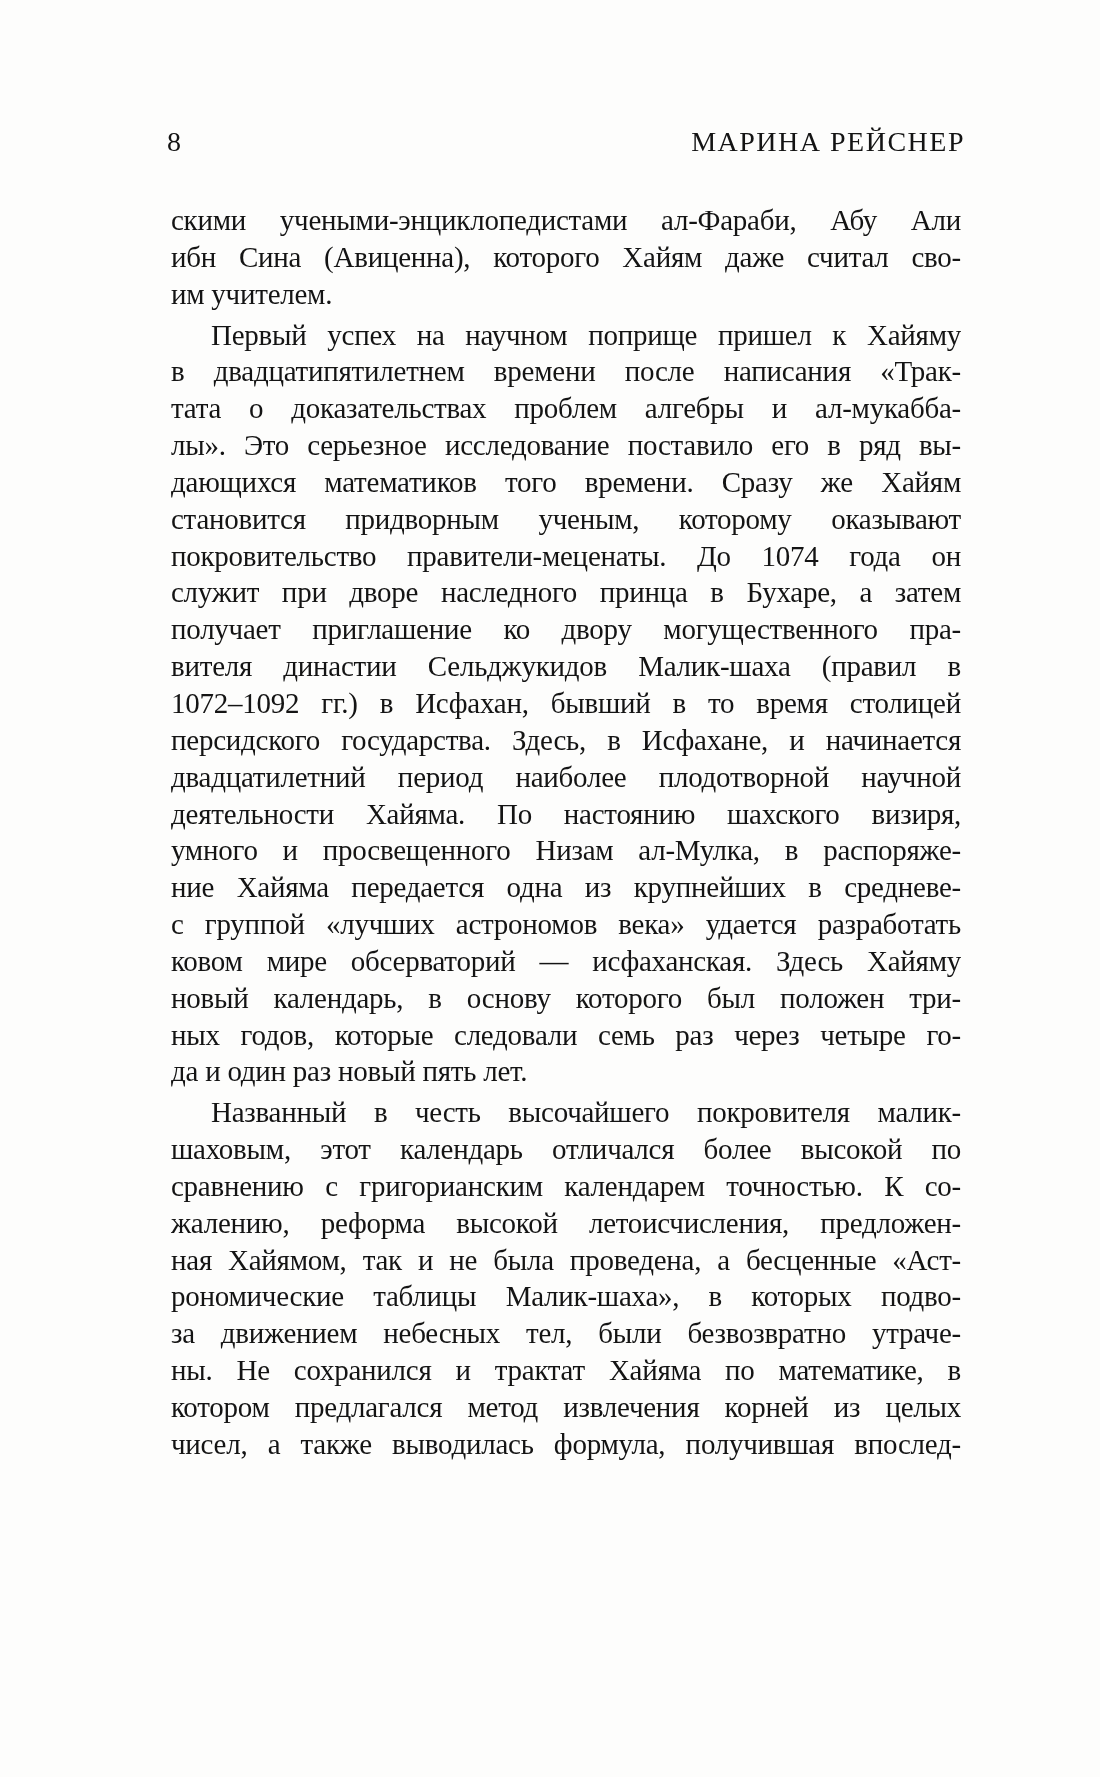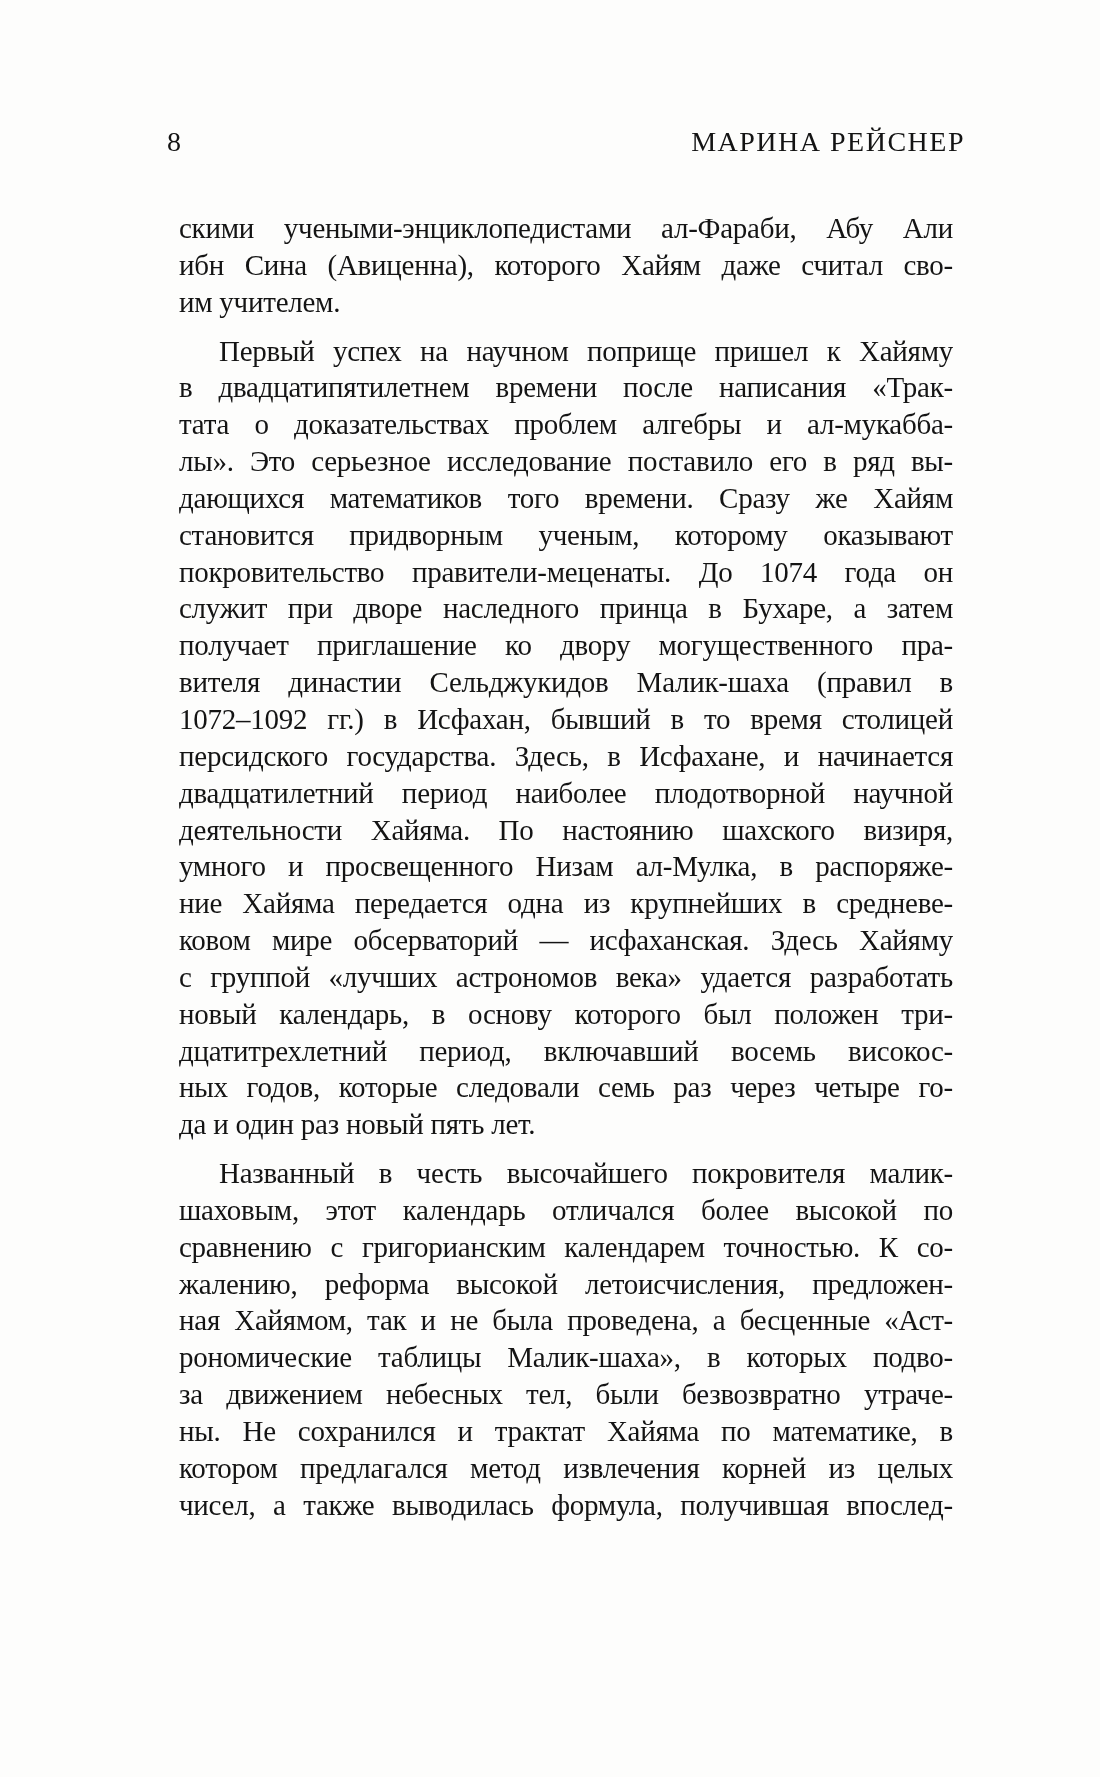--- a/index.html
+++ b/index.html
@@ -36,21 +36,21 @@
   }
   .body-text {
     position: absolute;
     top: 198px;
     left: 167px;
     width: 798px;
     font-size: 29px;
     line-height: 36.85px;
     letter-spacing: -0.25px;
   }
-  .paragraph { margin: 12px; padding: 0; }
+  .paragraph { margin: 4px; padding: 0; }
   .line {
     text-align: justify;
     text-align-last: justify;
     white-space: normal;
     overflow: hidden;
     height: 36.85px;
   }
   .line.end-of-paragraph {
     text-align-last: left;
   }
@@ -85,24 +85,23 @@
         <div class="line">покровительство правители-меценаты. До 1074 года он</div>
         <div class="line">служит при дворе наследного принца в Бухаре, а затем</div>
         <div class="line">получает приглашение ко двору могущественного пра-</div>
         <div class="line">вителя династии Сельджукидов Малик-шаха (правил в</div>
         <div class="line">1072–1092 гг.) в Исфахан, бывший в то время столицей</div>
         <div class="line">персидского государства. Здесь, в Исфахане, и начинается</div>
         <div class="line">двадцатилетний период наиболее плодотворной научной</div>
         <div class="line">деятельности Хайяма. По настоянию шахского визиря,</div>
         <div class="line">умного и просвещенного Низам ал-Мулка, в распоряже-</div>
         <div class="line">ние Хайяма передается одна из крупнейших в средневе-</div>
+        <div class="line">с группой «лучших астрономов века» удается разработать</div>
         <div class="line">ковом мире обсерваторий — исфаханская. Здесь Хайяму</div>
-        <div class="line">с группой «лучших астрономов века» удается разработать</div>
         <div class="line">новый календарь, в основу которого был положен три-</div>
-        <div class="line">дцатитрехлетний период, включавший восемь високос-</div>
         <div class="line">ных годов, которые следовали семь раз через четыре го-</div>
         <div class="line end-of-paragraph">да и один раз новый пять лет.</div>
       </div>
       <div class="paragraph">
         <div class="line indent-first">Названный в честь высочайшего покровителя малик-</div>
         <div class="line">шаховым, этот календарь отличался более высокой по</div>
         <div class="line">сравнению с григорианским календарем точностью. К со-</div>
         <div class="line">жалению, реформа высокой летоисчисления, предложен-</div>
         <div class="line">ная Хайямом, так и не была проведена, а бесценные «Аст-</div>
         <div class="line">рономические таблицы Малик-шаха», в которых подво-</div>

